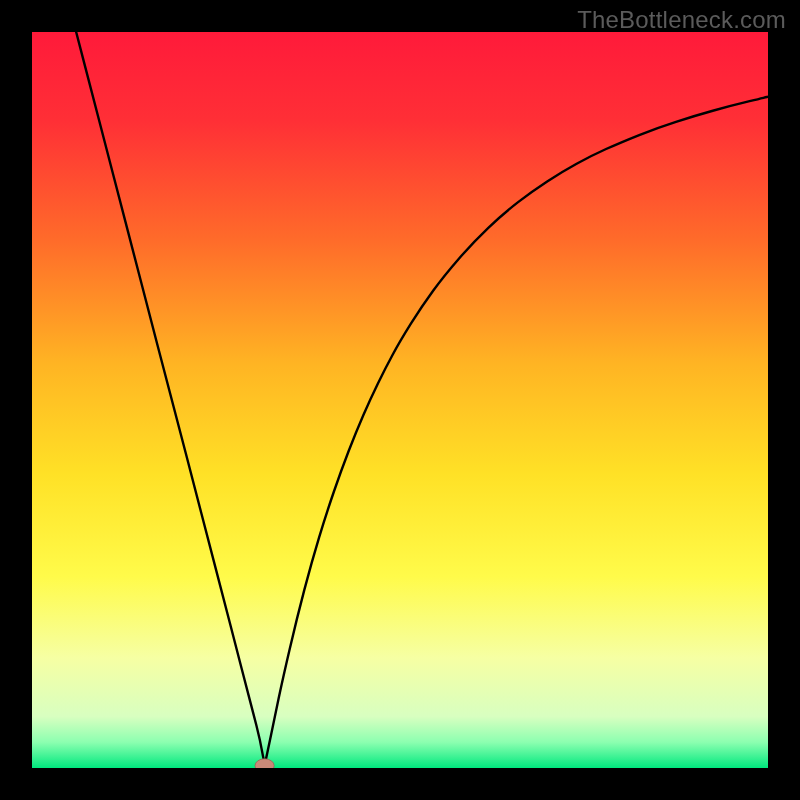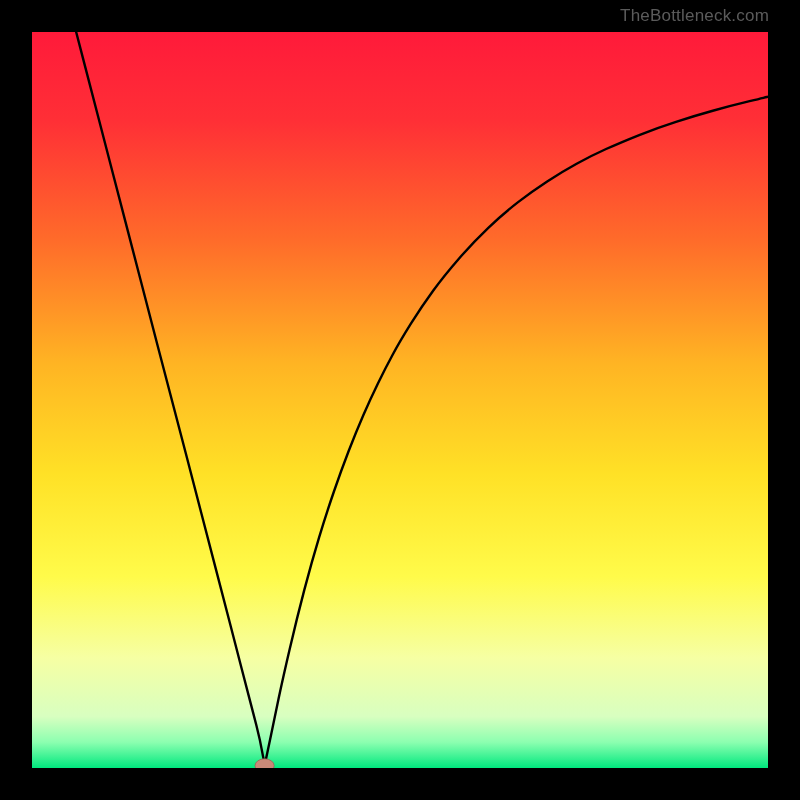--- a/index.html
+++ b/index.html
@@ -22,23 +22,23 @@
   .plot {
     position: absolute;
     left: 0;
     top: 0;
     width: 736px;
     height: 736px;
   }
   .watermark {
     position: absolute;
     top: 6px;
-    right: 31px;
+    right: 14px;
     color: #5b5b5b;
-    font-size: 17px;
+    font-size: 24px;
     font-weight: 500;
     letter-spacing: 0.2px;
     text-align: center;
   }
   svg { display: block; }
 </style>
 </head>
 <body>
 
 <div class="frame">

